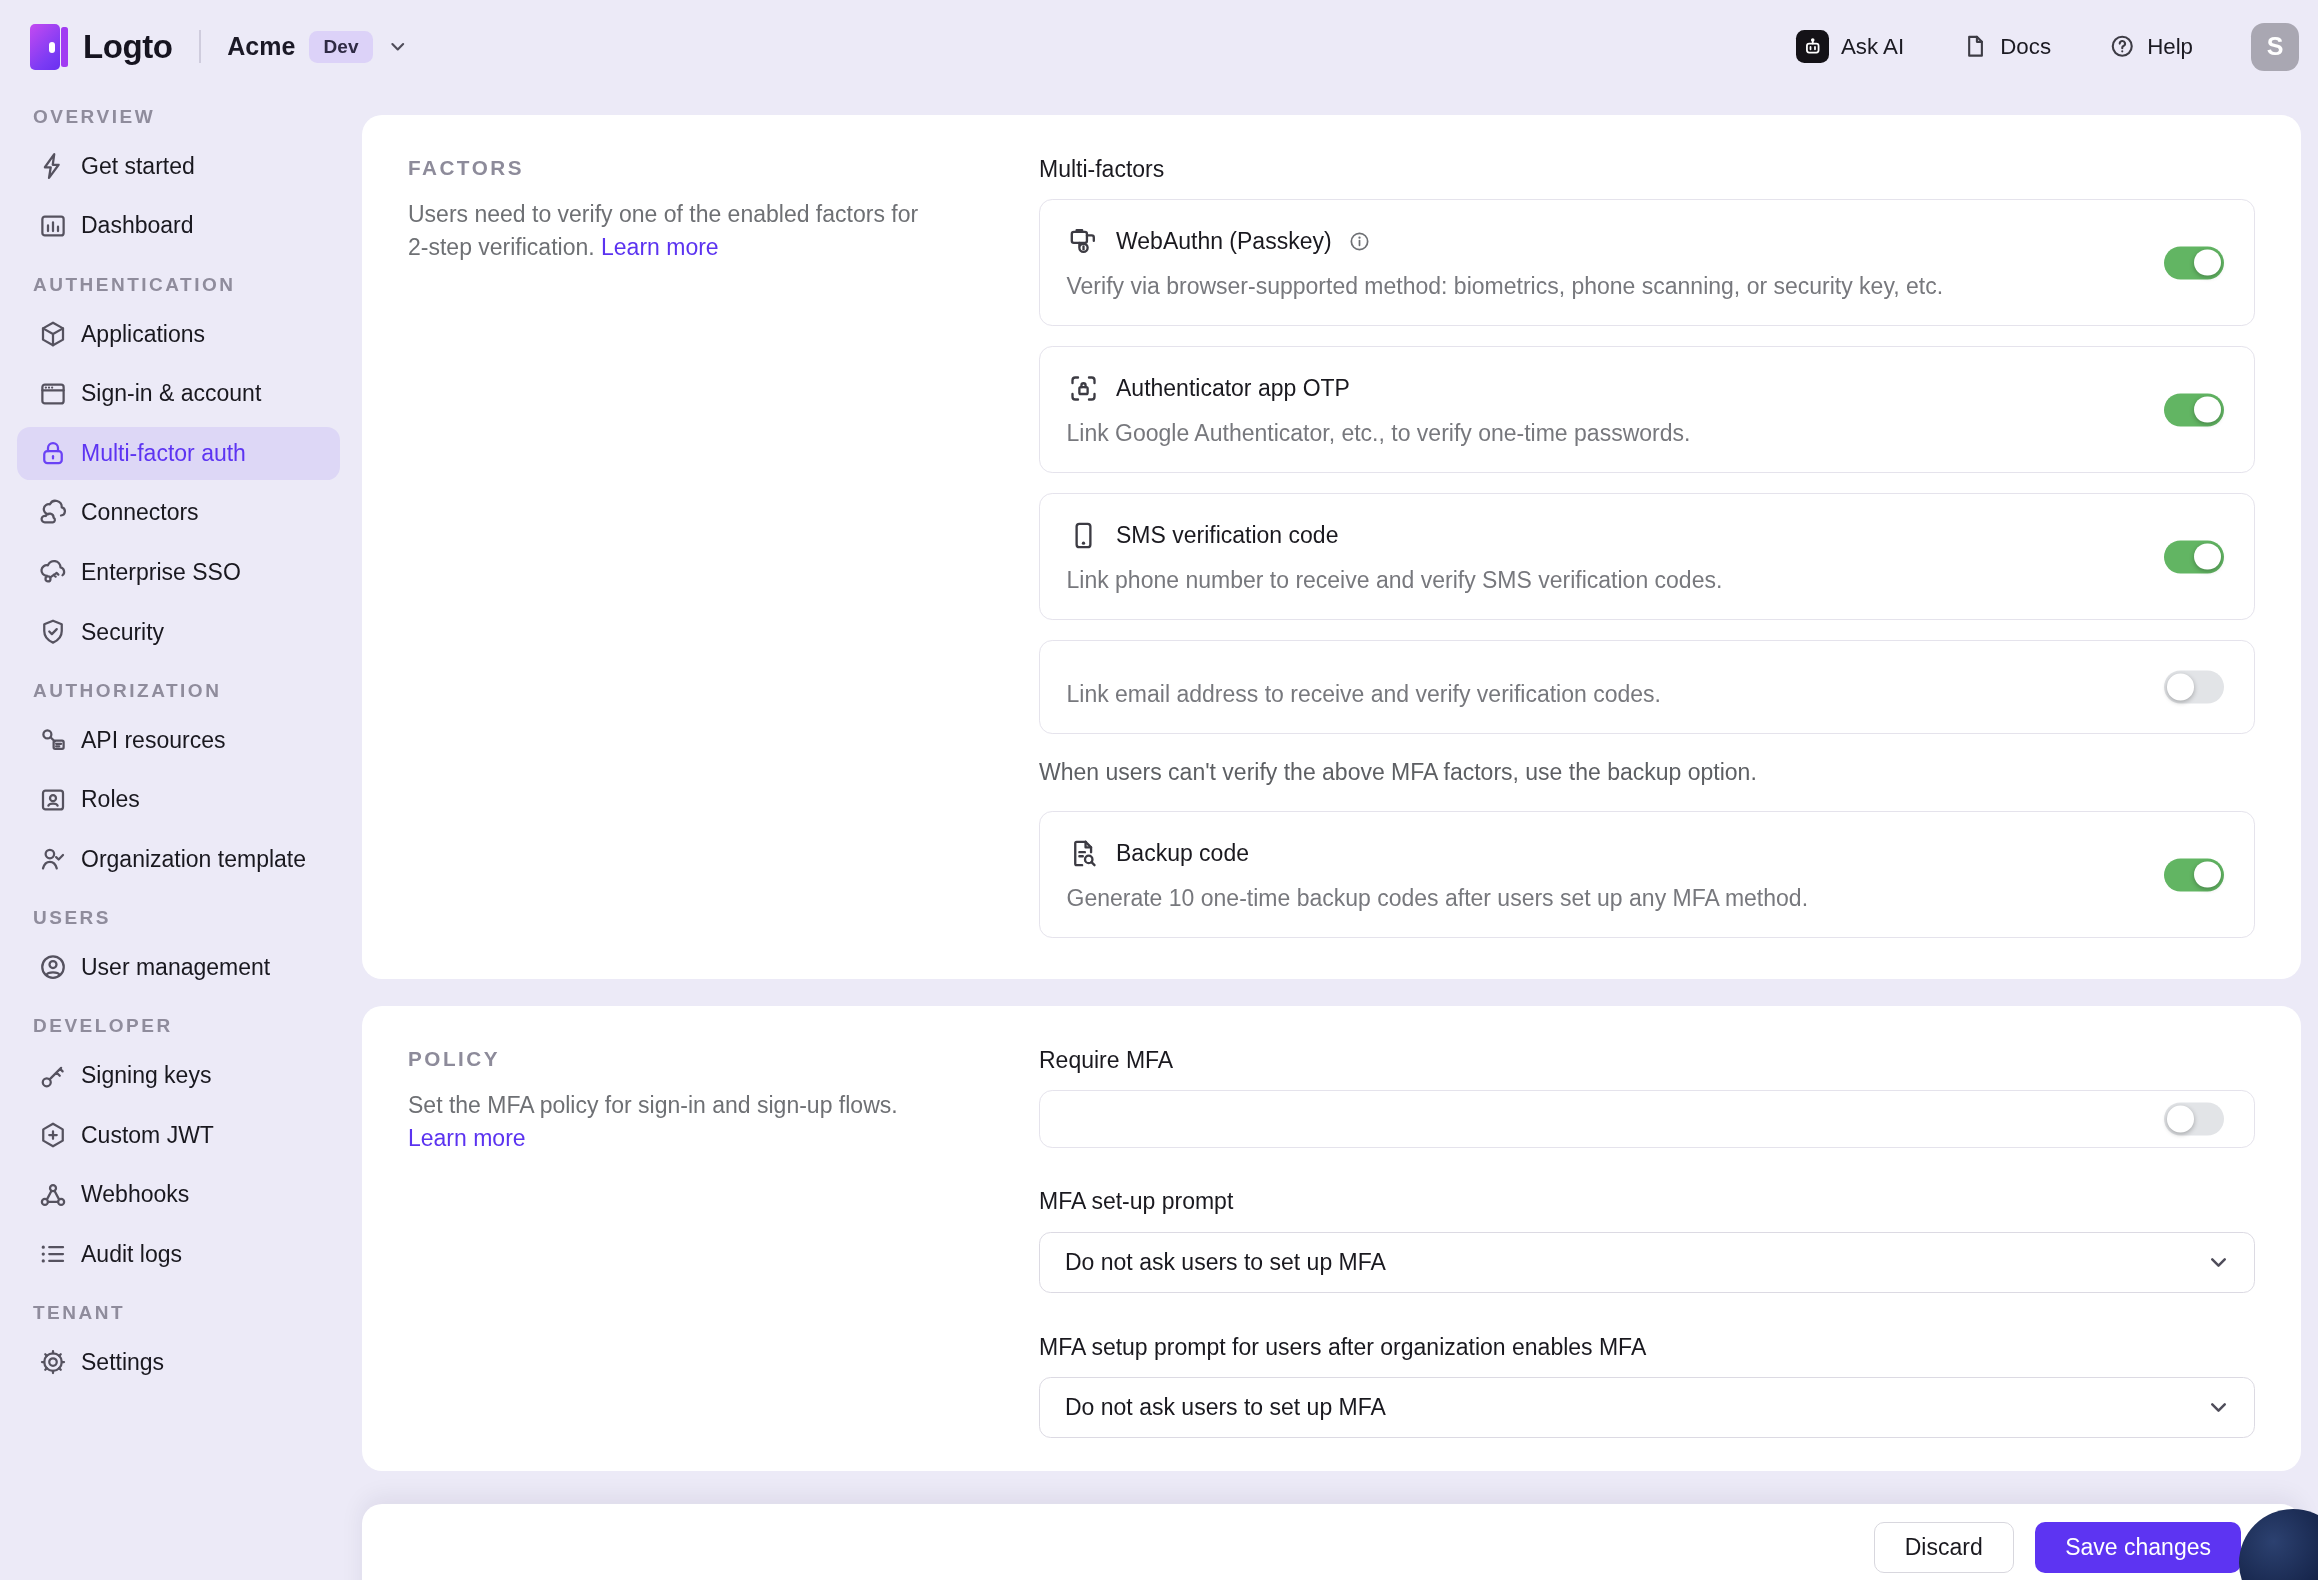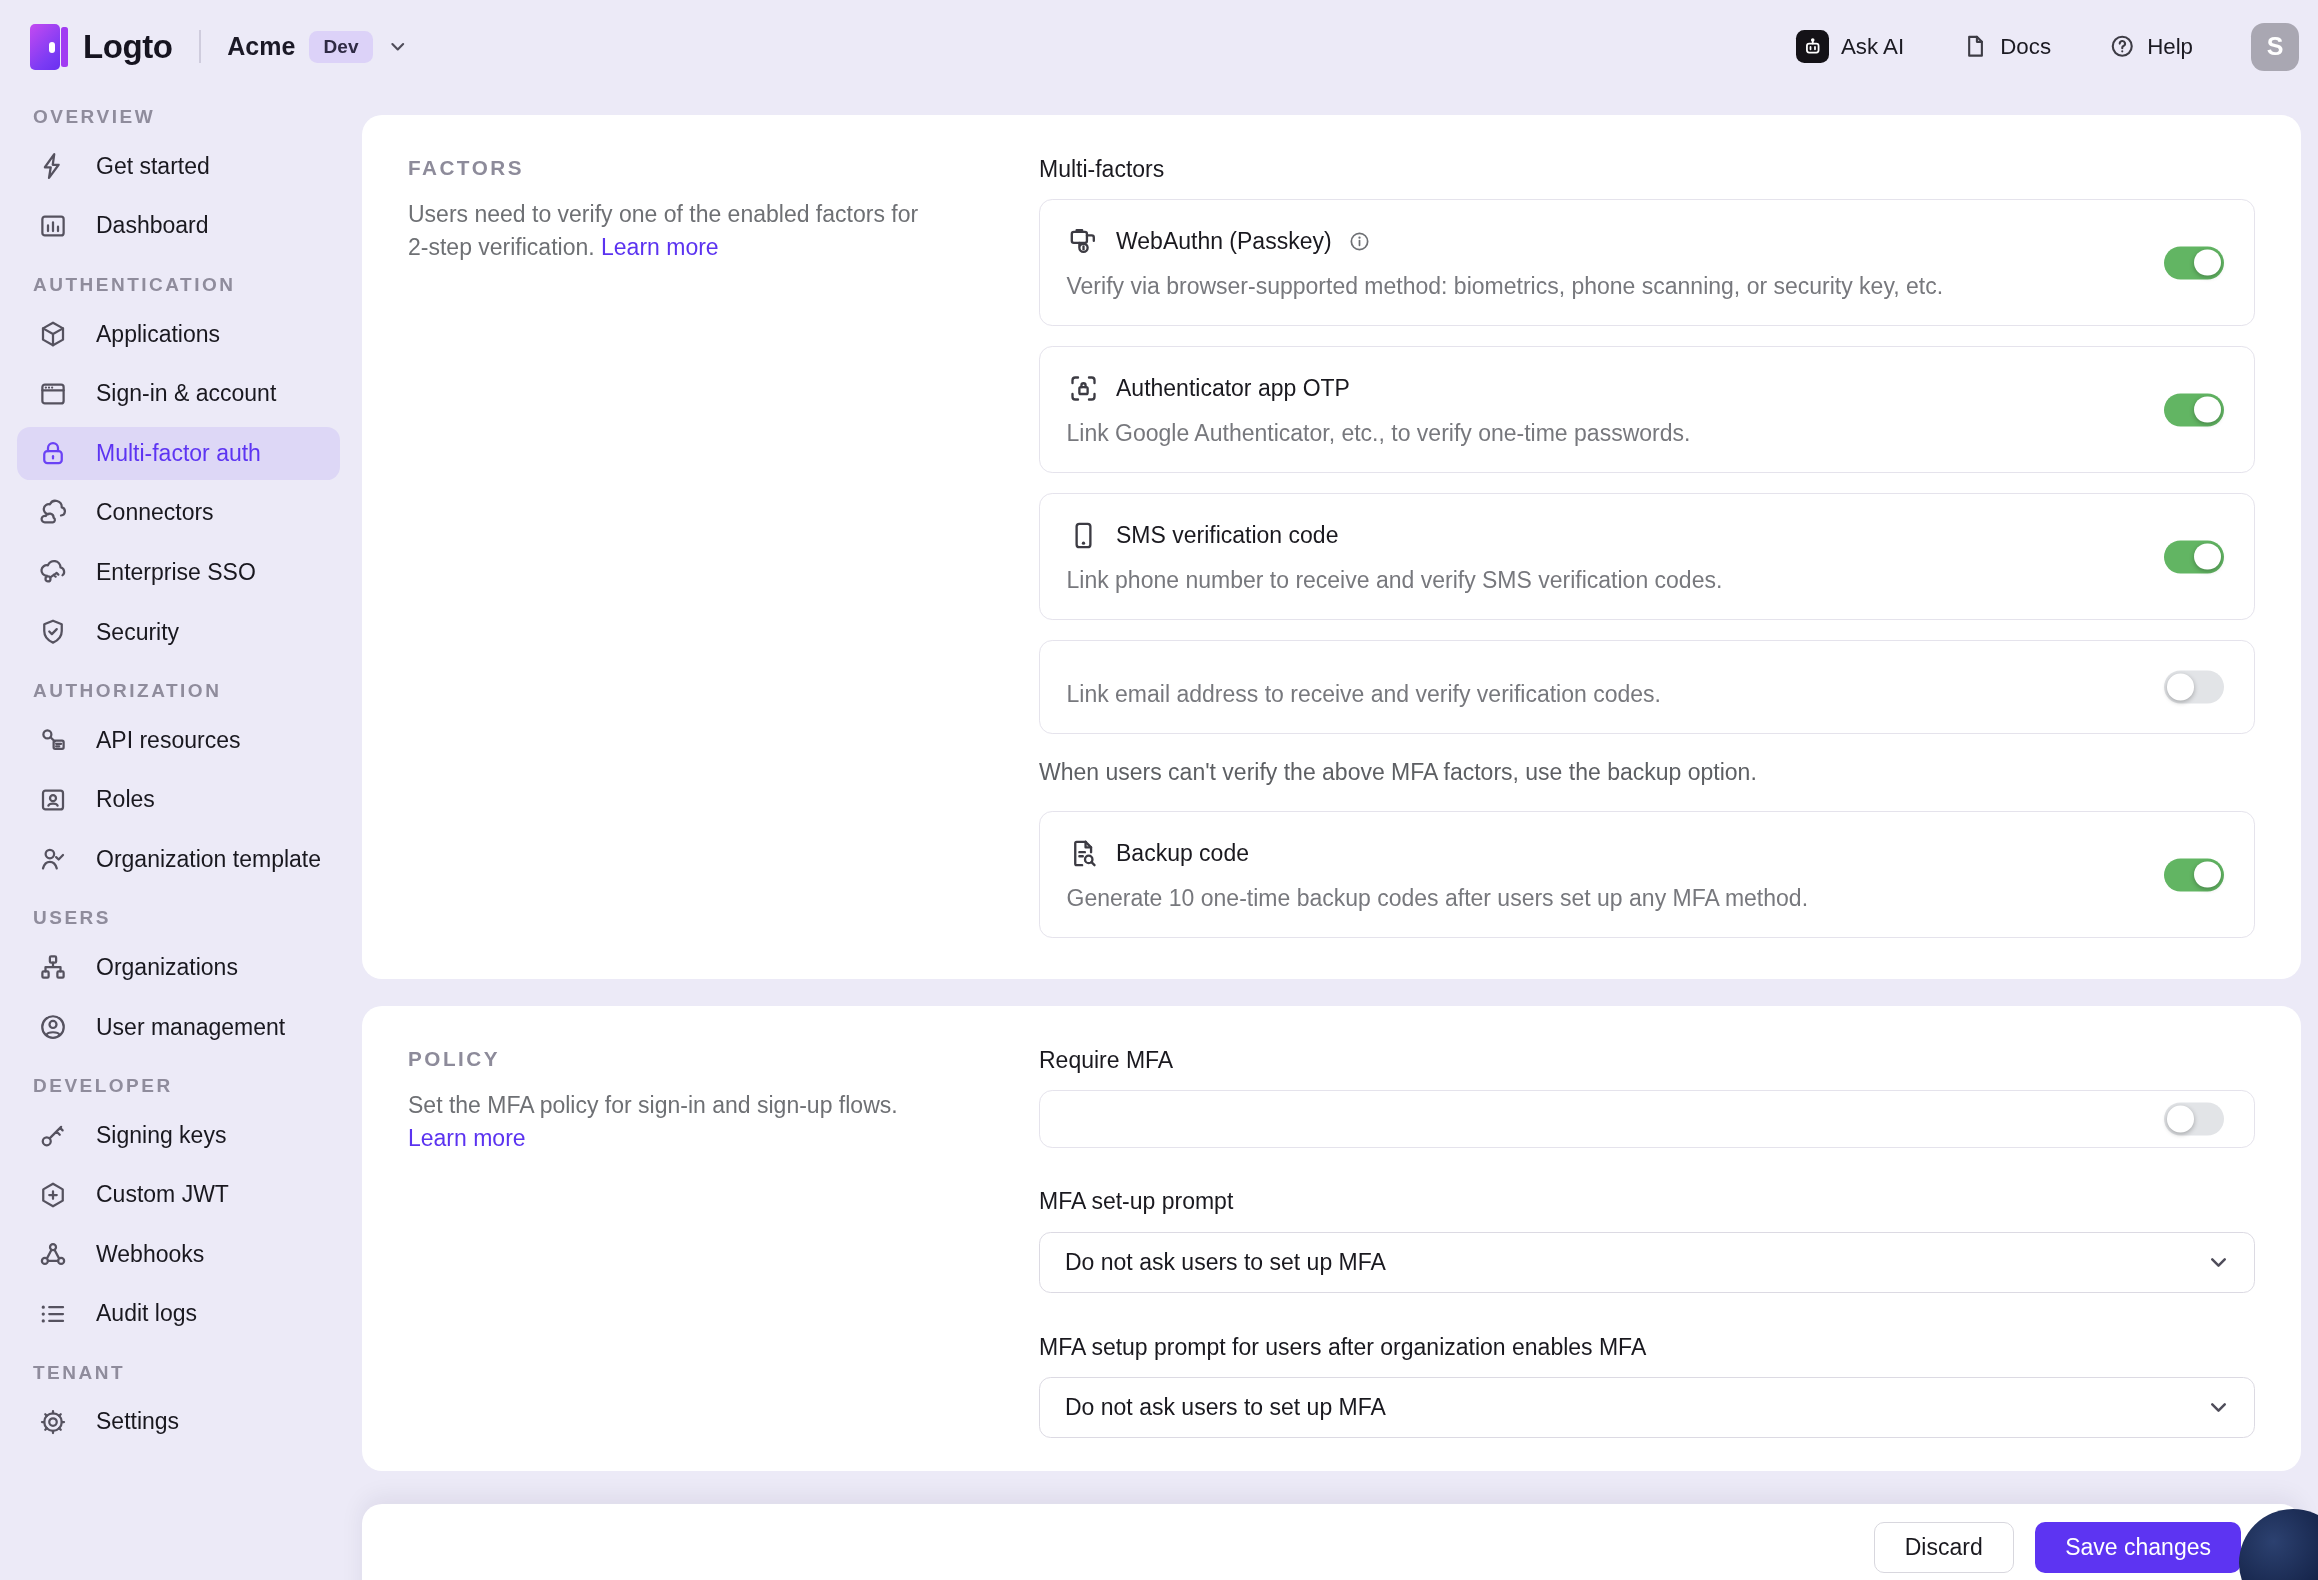--- a/index.html
+++ b/index.html
@@ -24,21 +24,21 @@
   .top-action { display:flex; align-items:center; gap:11.6px; font-size:22.3px; color:#1b1a22; cursor:pointer; }
   .top-ico { width:26.5px; height:26.5px; stroke:#3d3c45; fill:none; stroke-width:1.9; stroke-linecap:round; stroke-linejoin:round; }
   .askai-box { width:33px; height:33px; border-radius:8.3px; background:#141217; display:flex; align-items:center; justify-content:center; }
   .askai-box svg { width:21.5px; height:21.5px; stroke:#fff; fill:none; stroke-width:2; stroke-linecap:round; stroke-linejoin:round; }
   .avatar { width:48px; height:48px; border-radius:13.2px; background:#a9a7b2; color:#fff; font-size:25px; font-weight:600; display:flex; align-items:center; justify-content:center; cursor:pointer; }
 
   
   .sidebar { position:absolute; left:0; top:93px; width:356px; bottom:0; padding:8.3px 16.5px 0 16.5px; overflow:hidden; }
   .side-section-label { font-size:19px; font-weight:700; letter-spacing:2.5px; color:#8f8c9c; margin:21.5px 0 11.6px 16.5px; }
   .sidebar > .side-section-label:first-child { margin-top:5px; }
-  .si { display:flex; align-items:center; gap:28px; height:53px; padding:0 0 0 21.5px; border-radius:13.2px; margin-bottom:6.6px; cursor:pointer; }
+  .si { display:flex; align-items:center; gap:13px; height:53px; padding:0 0 0 21.5px; border-radius:13.2px; margin-bottom:6.6px; cursor:pointer; }
   .si-icon { width:30px; height:30px; flex:0 0 30px; display:flex; }
   .si-icon svg { width:30px; height:30px; stroke:#55525f; fill:none; stroke-width:1.8; stroke-linecap:round; stroke-linejoin:round; }
   .si-label { font-size:23px; color:#19181f; white-space:nowrap; }
   .si.active { background:#ddd7f6; }
   .si.active .si-label { color:#5d34f2; font-weight:500; }
   .si.active .si-icon svg { stroke:#6a42f5; }
 
   
   .main { position:absolute; left:362px; top:93px; width:1939px; bottom:0; }
   .page-head { margin:5px 0 0 16.5px; }
@@ -244,31 +244,20 @@
           <svg viewBox="0 0 24 24">
             <circle cx="9.5" cy="8" r="3.4"></circle>
             <path d="M4 19.5c.9-3.4 3.1-5.2 5.5-5.2s4.6 1.8 5.5 5.2"></path>
             <path d="M14.5 10.5l2 1.9 3.5-3.6"></path>
           </svg>
         </span>
       <span class="si-label">Organization template</span>
     </div>
 
     <div class="side-section-label">USERS</div>
-    <div class="si">
-      <span class="si-icon">
-          <svg viewBox="0 0 24 24">
-            <rect x="9.5" y="3.5" width="5" height="5" rx="1"></rect>
-            <rect x="3.5" y="15.5" width="5" height="5" rx="1"></rect>
-            <rect x="15.5" y="15.5" width="5" height="5" rx="1"></rect>
-            <path d="M12 8.5V12M6 15.5V12h12v3.5"></path>
-          </svg>
-        </span>
-      <span class="si-label">Organizations</span>
-    </div>
     <div class="si">
       <span class="si-icon">
           <svg viewBox="0 0 24 24">
             <circle cx="12" cy="12" r="8.6"></circle>
             <circle cx="12" cy="10" r="2.8"></circle>
             <path d="M6.8 18.3c1.2-2.8 9.2-2.8 10.4 0"></path>
           </svg>
         </span>
       <span class="si-label">User management</span>
     </div>

